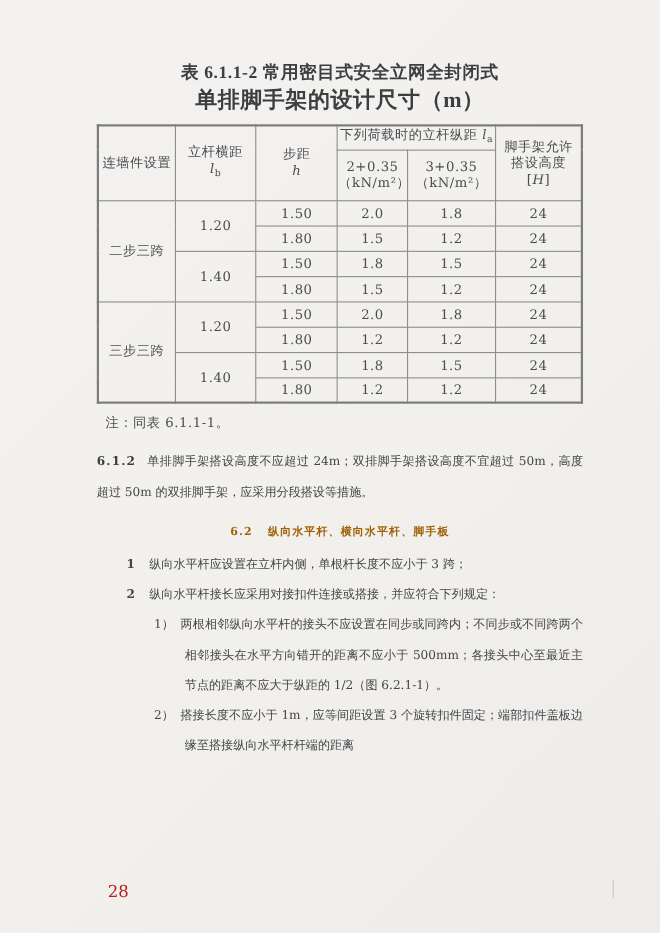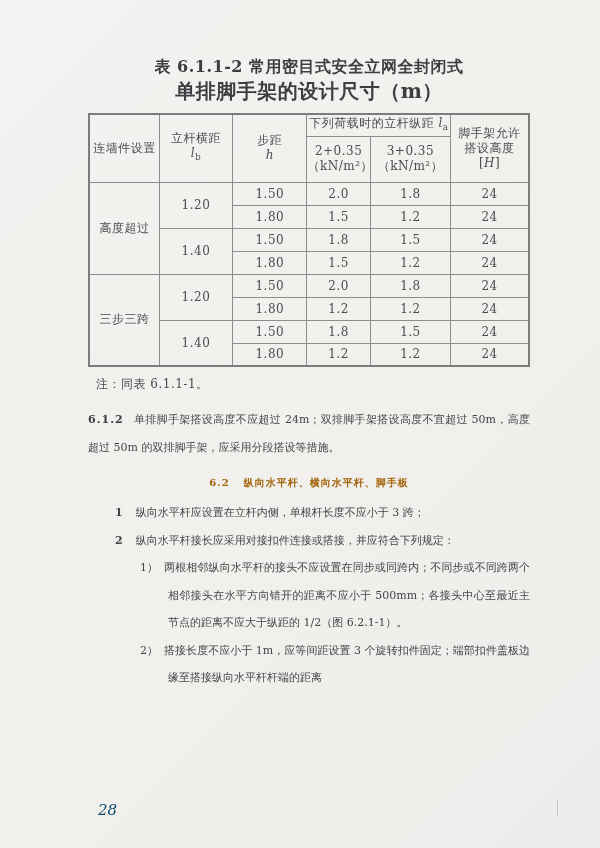--- a/index.html
+++ b/index.html
@@ -7,21 +7,21 @@
     width: 600px; height: 848px;
     background: linear-gradient(135deg, #f3f2f0 0%, #f1f0ed 55%, #edecea 100%);
     font-family: "DejaVu Serif", "Liberation Serif", serif;
     color: #46464a;
     position: relative;
     overflow: hidden;
   }
   .content { padding: 56px 70px 0 88px; }
 
   
-  .caption { text-align: center; font-weight: 700; color: #3e3e42; }
+  .caption { text-align: center; font-weight: 700; color: #3e3e42; font-family: Liberation Serif, serif; }
   .caption-line1 { font-size: 16px; line-height: 22px; letter-spacing: 0.5px; }
   .caption-line2 { font-size: 20px; line-height: 22px; margin-top: 2px; letter-spacing: 0.5px; }
 
   
   table.dim-table {
     border-collapse: collapse;
     margin-top: 11px;
     table-layout: fixed;
     width: 442px;
   }
@@ -61,21 +61,21 @@
   }
   .center-heading .hnum { margin-right: 14px; }
   .item { margin: 0; text-indent: 27px; }
   .item-num { font-weight: 700; margin-right: 13px; }
   .subitem { margin: 0; padding-left: 80px; text-indent: -28px; }
   .subitem-num { margin-right: 6px; }
 
   
   .page-number {
     position: absolute; left: 98px; top: 801px;
-    font-style: italic; font-size: 15px; color: #0c4a6e;
+    font-size: 15px; color: #b91c1c;
     font-family: "DejaVu Serif", serif;
   }
   .scan-artifact {
     position: absolute; left: 557px; top: 800px;
     width: 1px; height: 16px; background: #c9c8c5;
   }
 </style>
 </head>
 <body>
 
@@ -120,21 +120,21 @@
           <span>2+0.35</span><br>
           <span>（kN/m²）</span>
         </td>
         <td class="hdr-kn">
           <span>3+0.35</span><br>
           <span>（kN/m²）</span>
         </td>
       </tr>
 
       <tr class="row-h">
-        <td rowspan="4">高度超过</td>
+        <td rowspan="4">二步三跨</td>
         <td rowspan="2">1.20</td>
         <td>1.50</td>
         <td>2.0</td>
         <td>1.8</td>
         <td>24</td>
       </tr>
       <tr class="row-h">
         <td>1.80</td>
         <td>1.5</td>
         <td>1.2</td>

